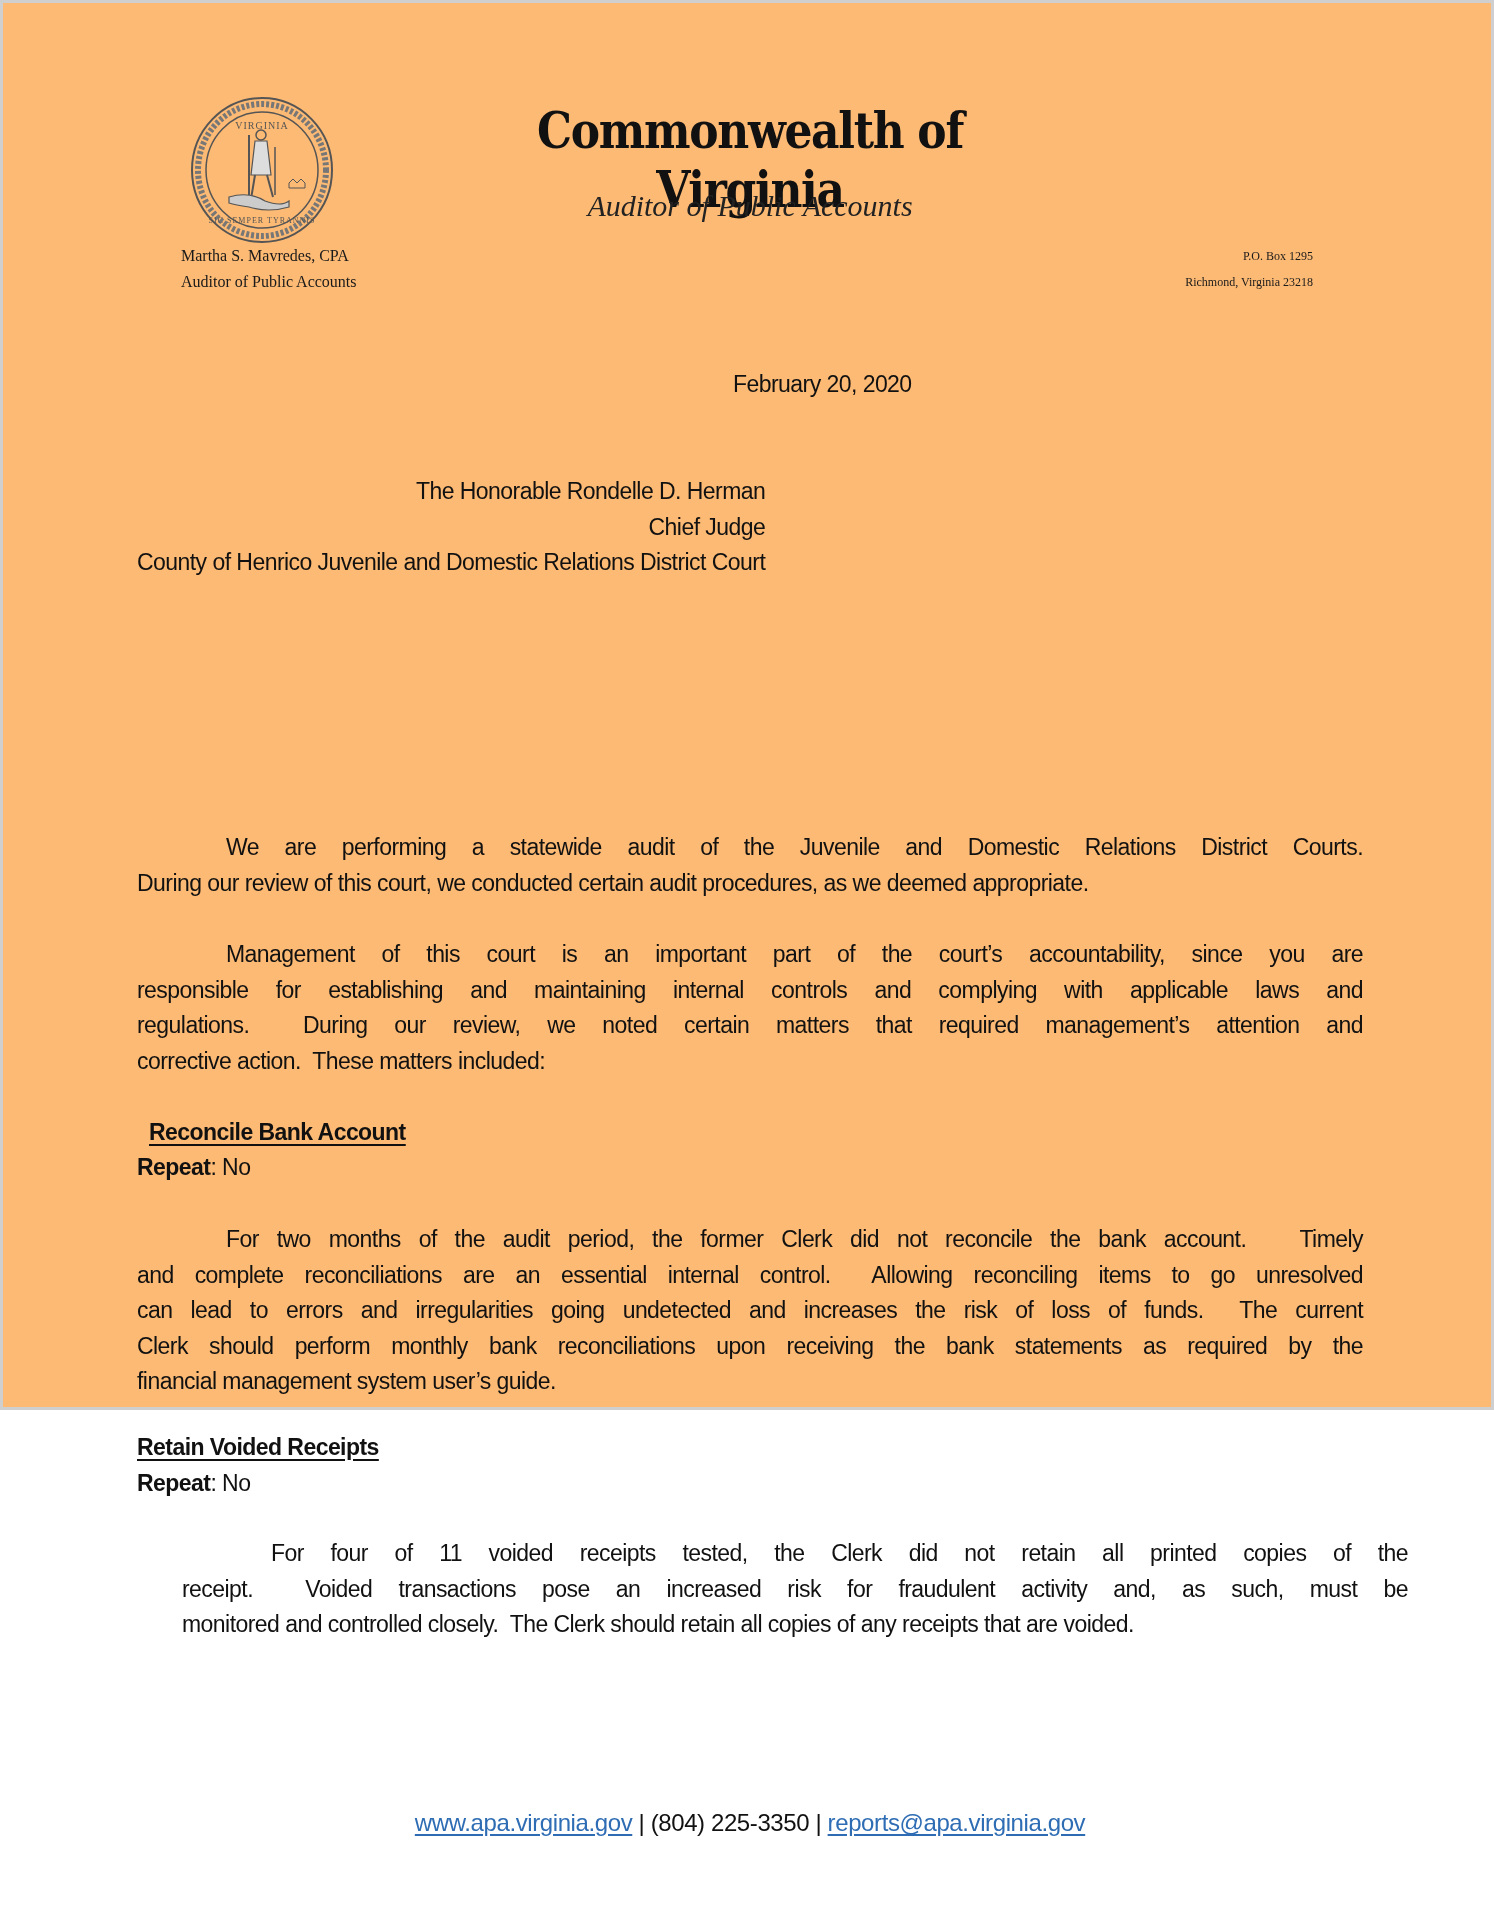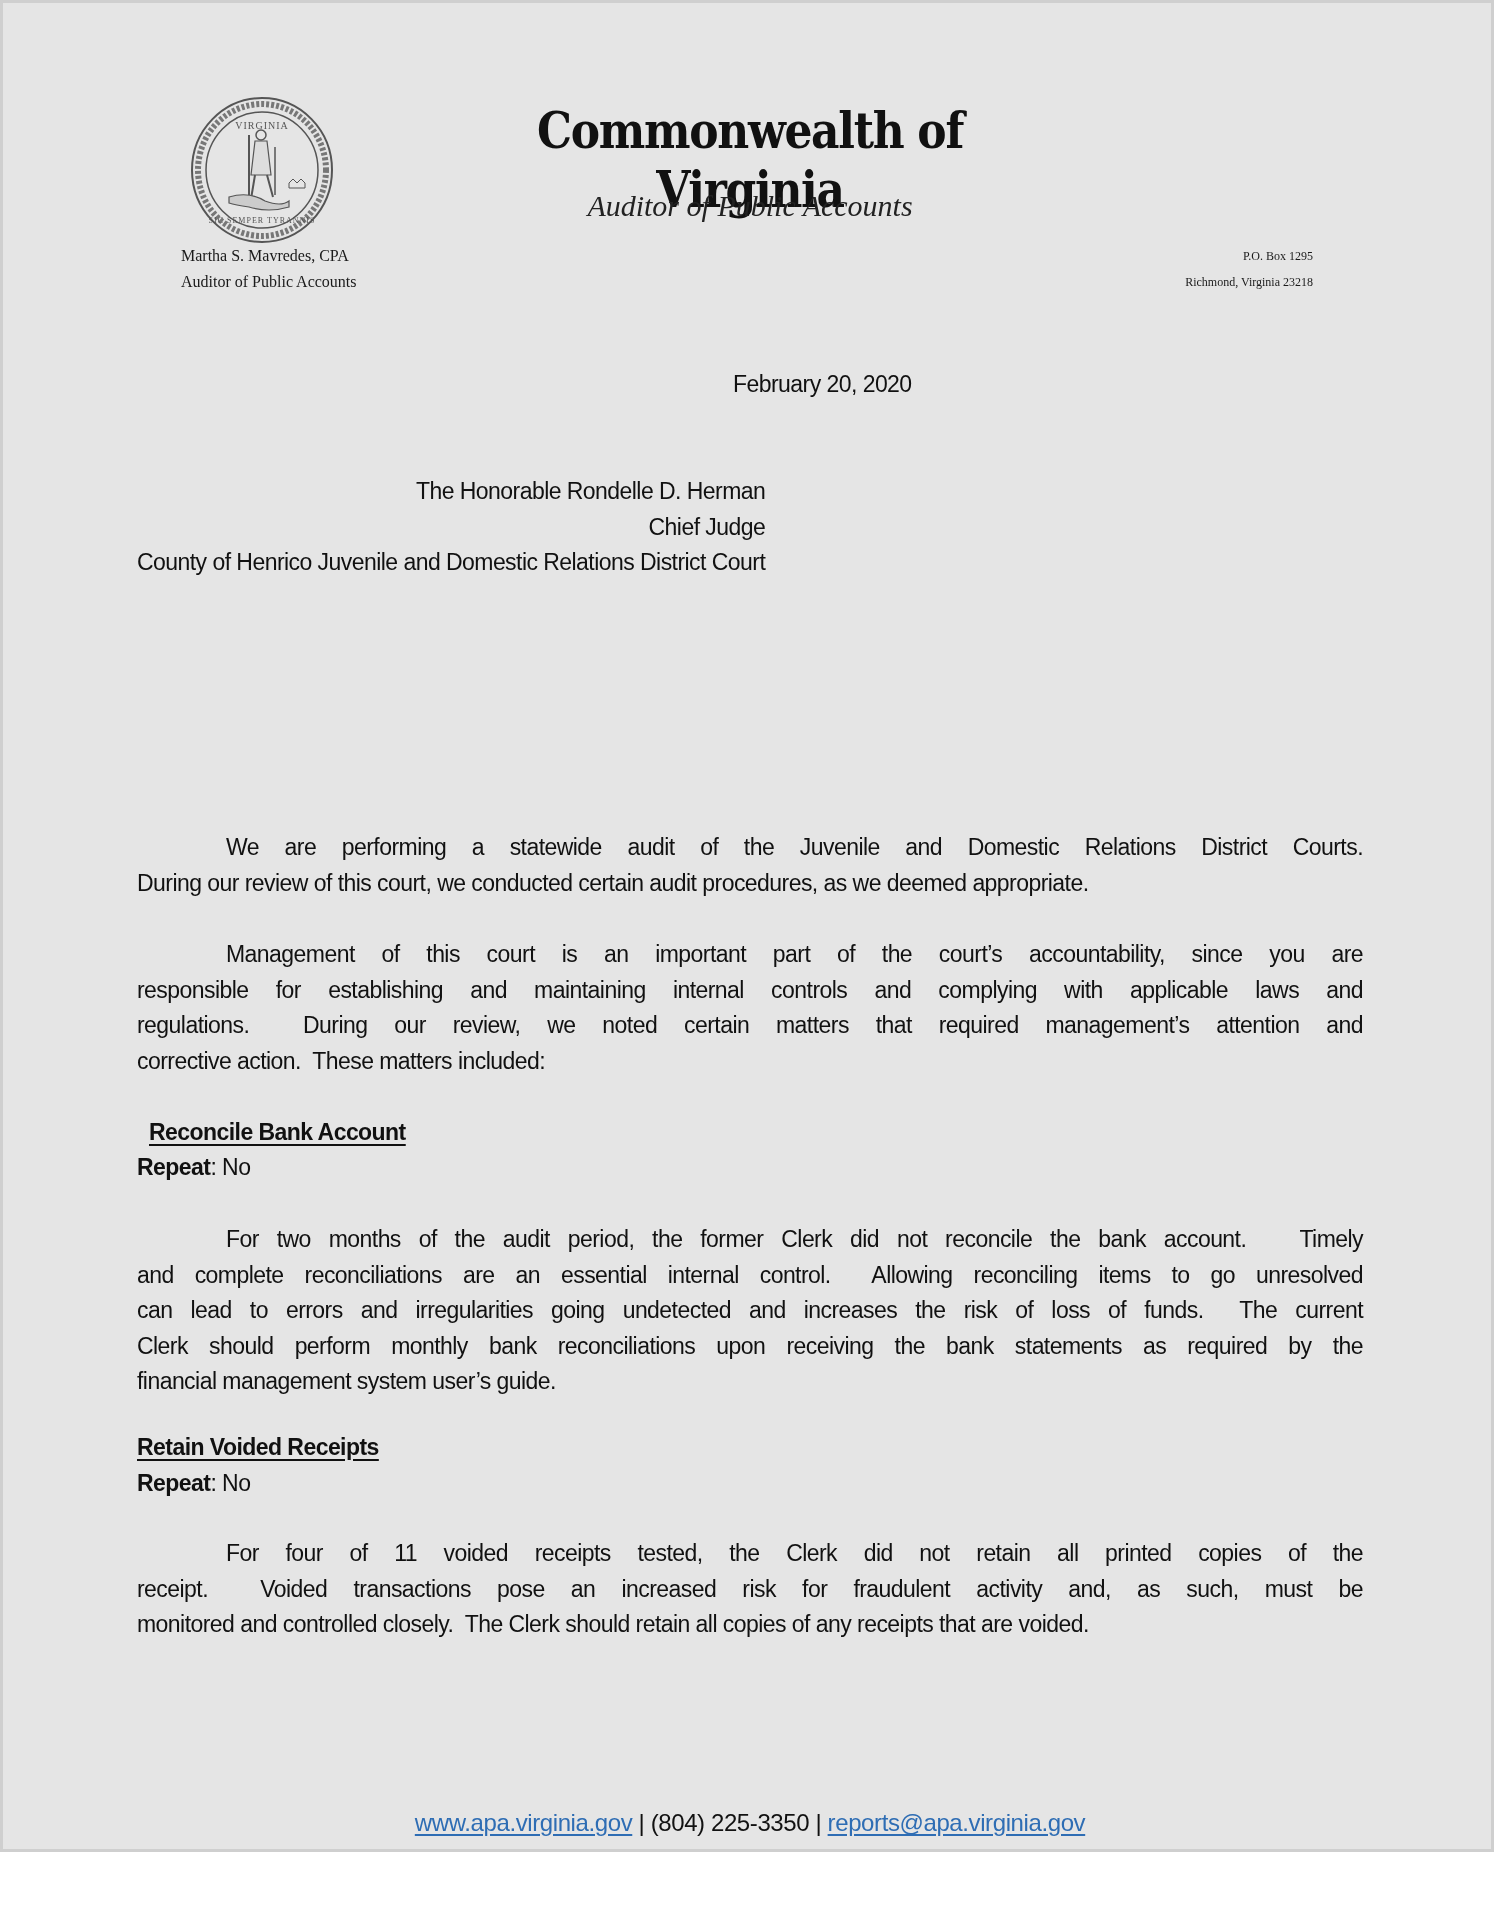--- a/index.html
+++ b/index.html
@@ -1,19 +1,19 @@
 <!DOCTYPE html>
 <html><head>
 <meta charset="utf-8">
 <style>
   html, body { margin: 0; padding: 0; background: #ffffff; }
   body { width: 1494px; height: 1931px; position: relative; overflow: hidden; }
   .page {
-    position: absolute; left: 0; top: 0; width: 1494px; height: 1852px;
-    box-sizing: border-box; border: 3px solid #cfcfcf; background: #e5e5e5;
+    position: absolute; left: 0; top: 0; width: 1494px; height: 1410px;
+    box-sizing: border-box; border: 3px solid #cfcfcf; background: #fdba74;
   }
   .abs { position: absolute; margin: 0; }
   .serif { font-family: "Liberation Serif", "DejaVu Serif", serif; color: #1a1a1a; }
   .sans { font-family: "Liberation Sans", "DejaVu Sans", sans-serif; color: #111111; }
 
   
   .seal { left: 186px; top: 92px; width: 146px; height: 150px; }
   .title {
     left: 436px; top: 98px; width: 622px; text-align: center;
     font-family: "DejaVu Serif", "Liberation Serif", serif; font-weight: bold;
@@ -35,21 +35,21 @@
   .para .line { display: block; text-align: justify; text-align-last: justify; white-space: nowrap; height: 35.5px; }
   .para .line.last { text-align-last: left; }
   .para .line.indent { padding-left: 89px; }
   .p1 { top: 827px; }
   .p2 { top: 934px; }
   .h1 { left: 134px; top: 1112px; font-weight: bold; text-decoration: underline; text-underline-offset: 4px; margin-left: 12px; }
   .r1 { left: 134px; top: 1147px; }
   .p3 { top: 1219px; }
   .h2 { left: 134px; top: 1427px; font-weight: bold; text-decoration: underline; text-underline-offset: 4px; }
   .r2 { left: 134px; top: 1463px; }
-  .p4 { top: 1533px; }
+  .p4 { top: 1533px; margin-left: 45px; }
   .b { font-weight: bold; }
 
   .footer { left: 0; width: 1494px; top: 1806px; text-align: center; font-size: 24px; letter-spacing: -0.4px; }
   .footer a { color: #2e6db4; text-decoration: underline; text-underline-offset: 3px; }
   .footer .sep { color: #111; }
 </style>
 </head>
 <body>
 
 <div class="page">

